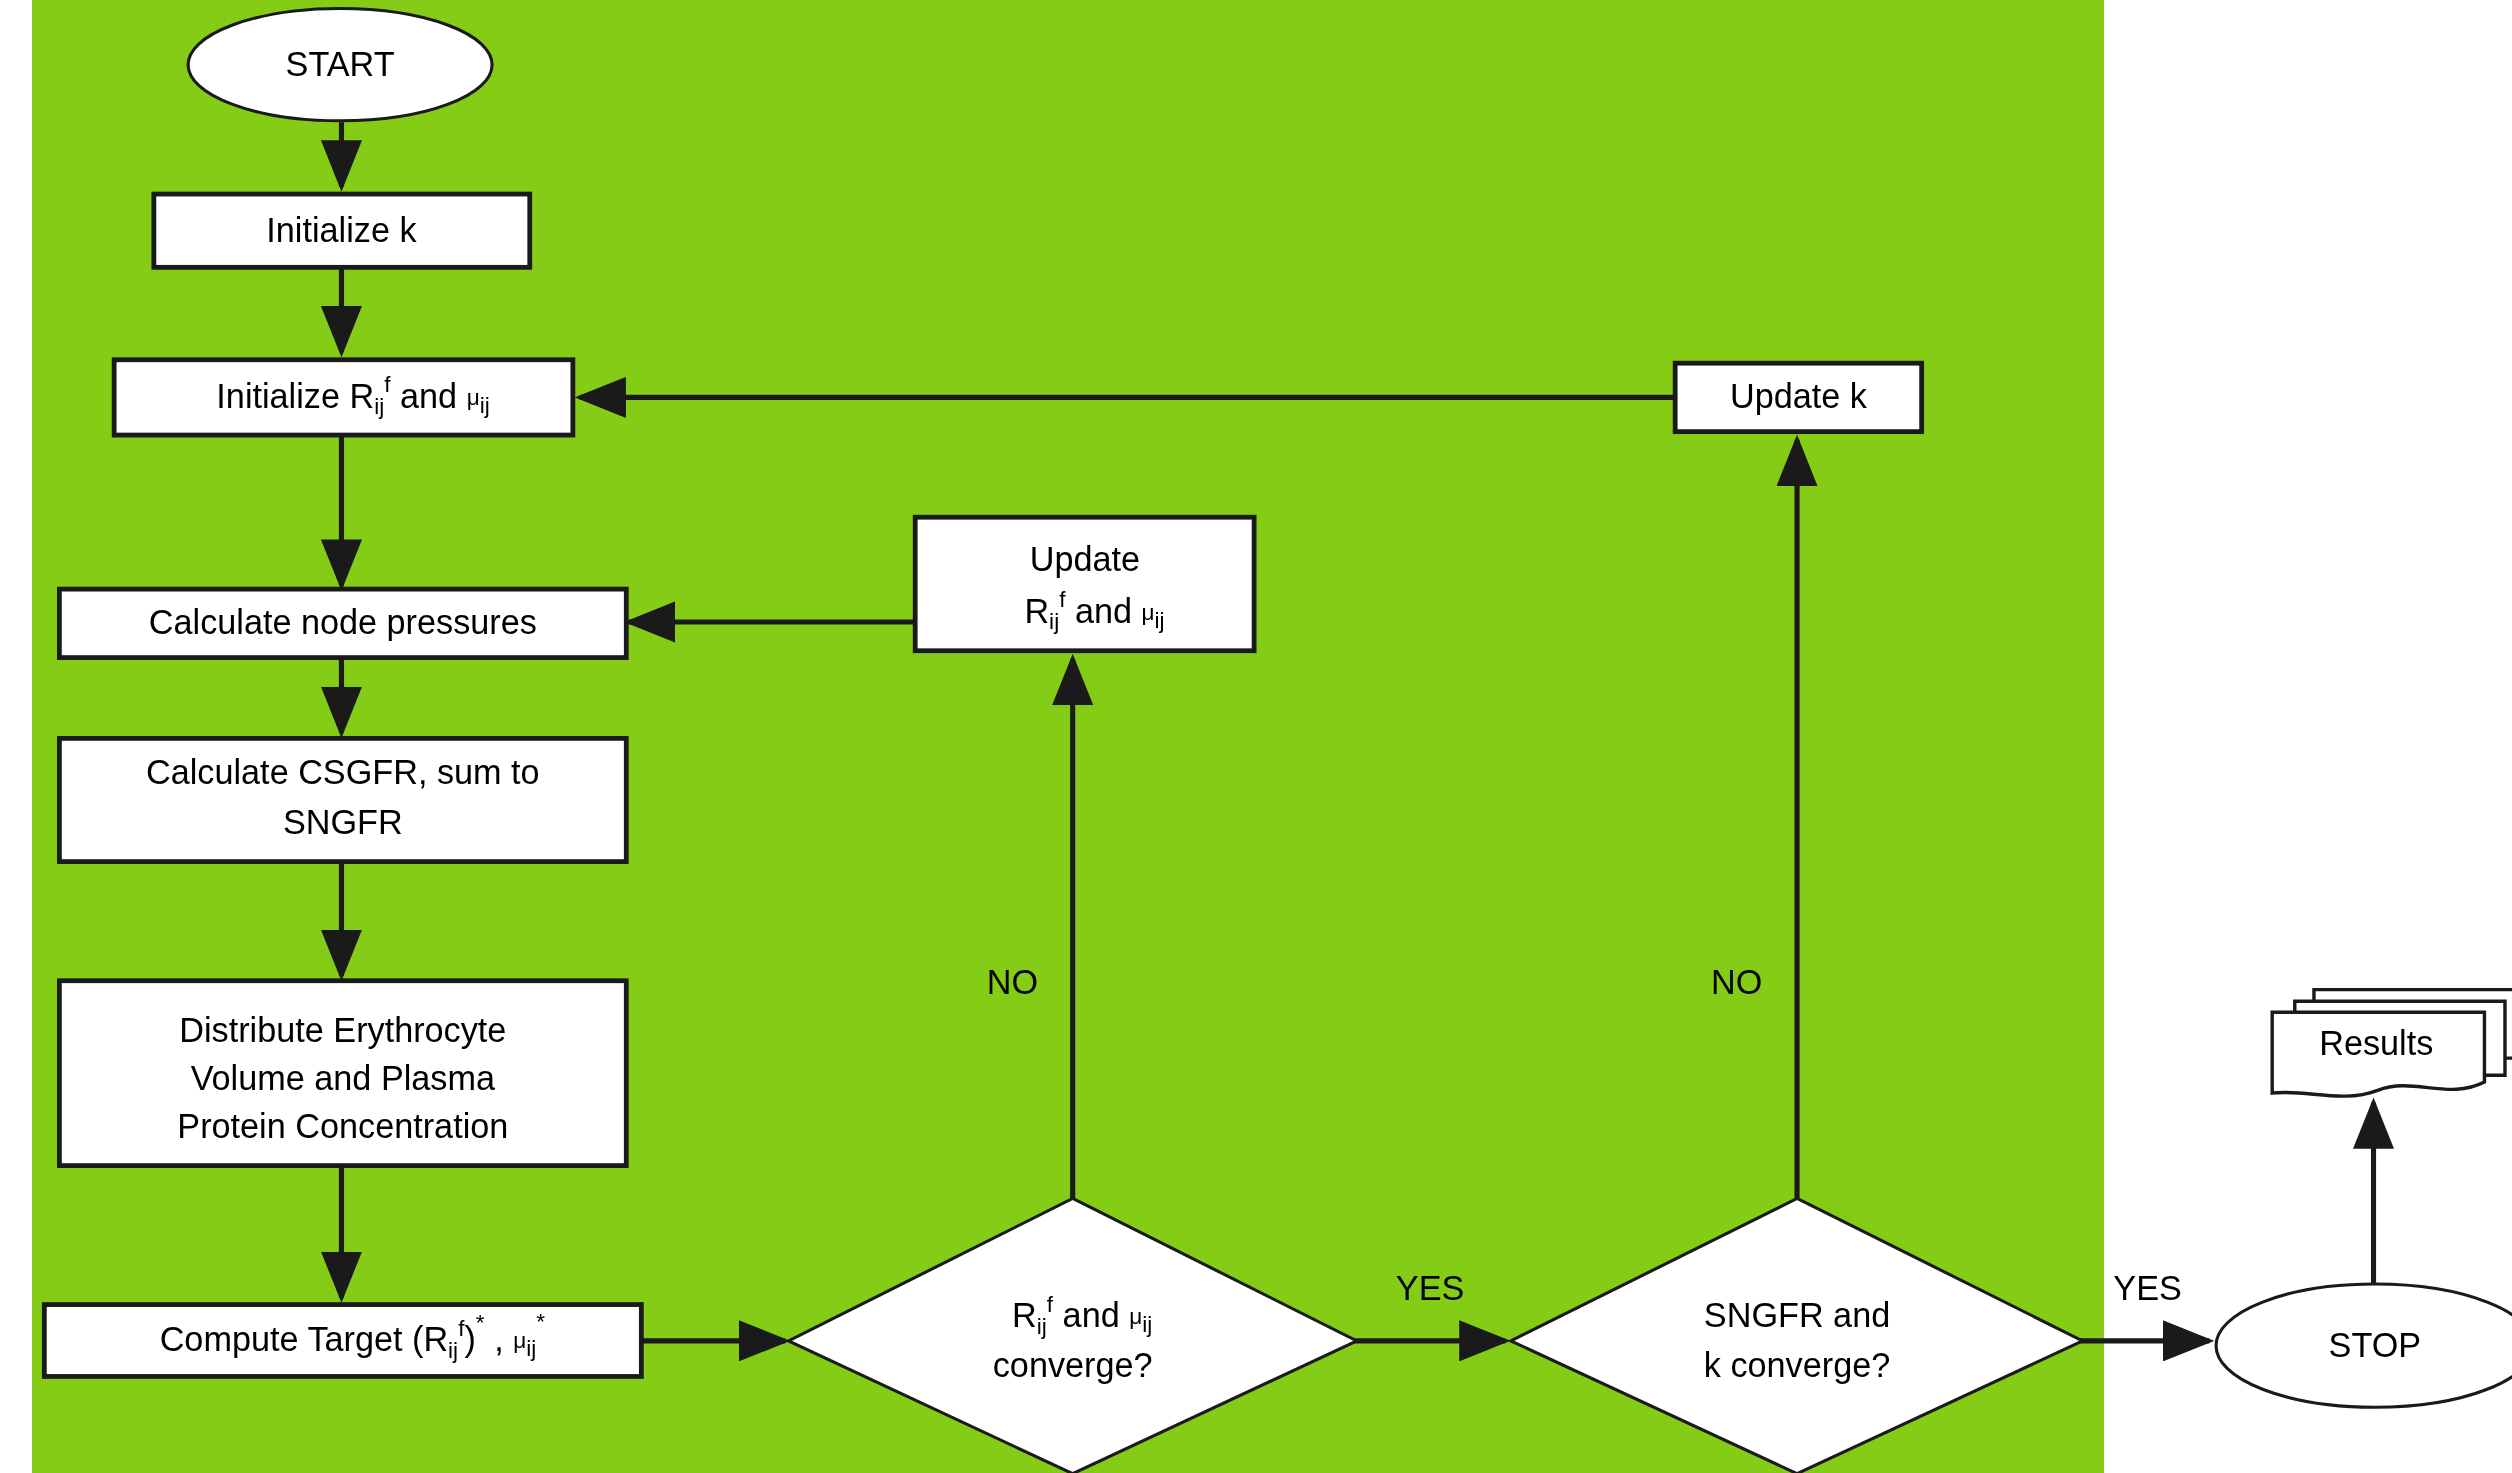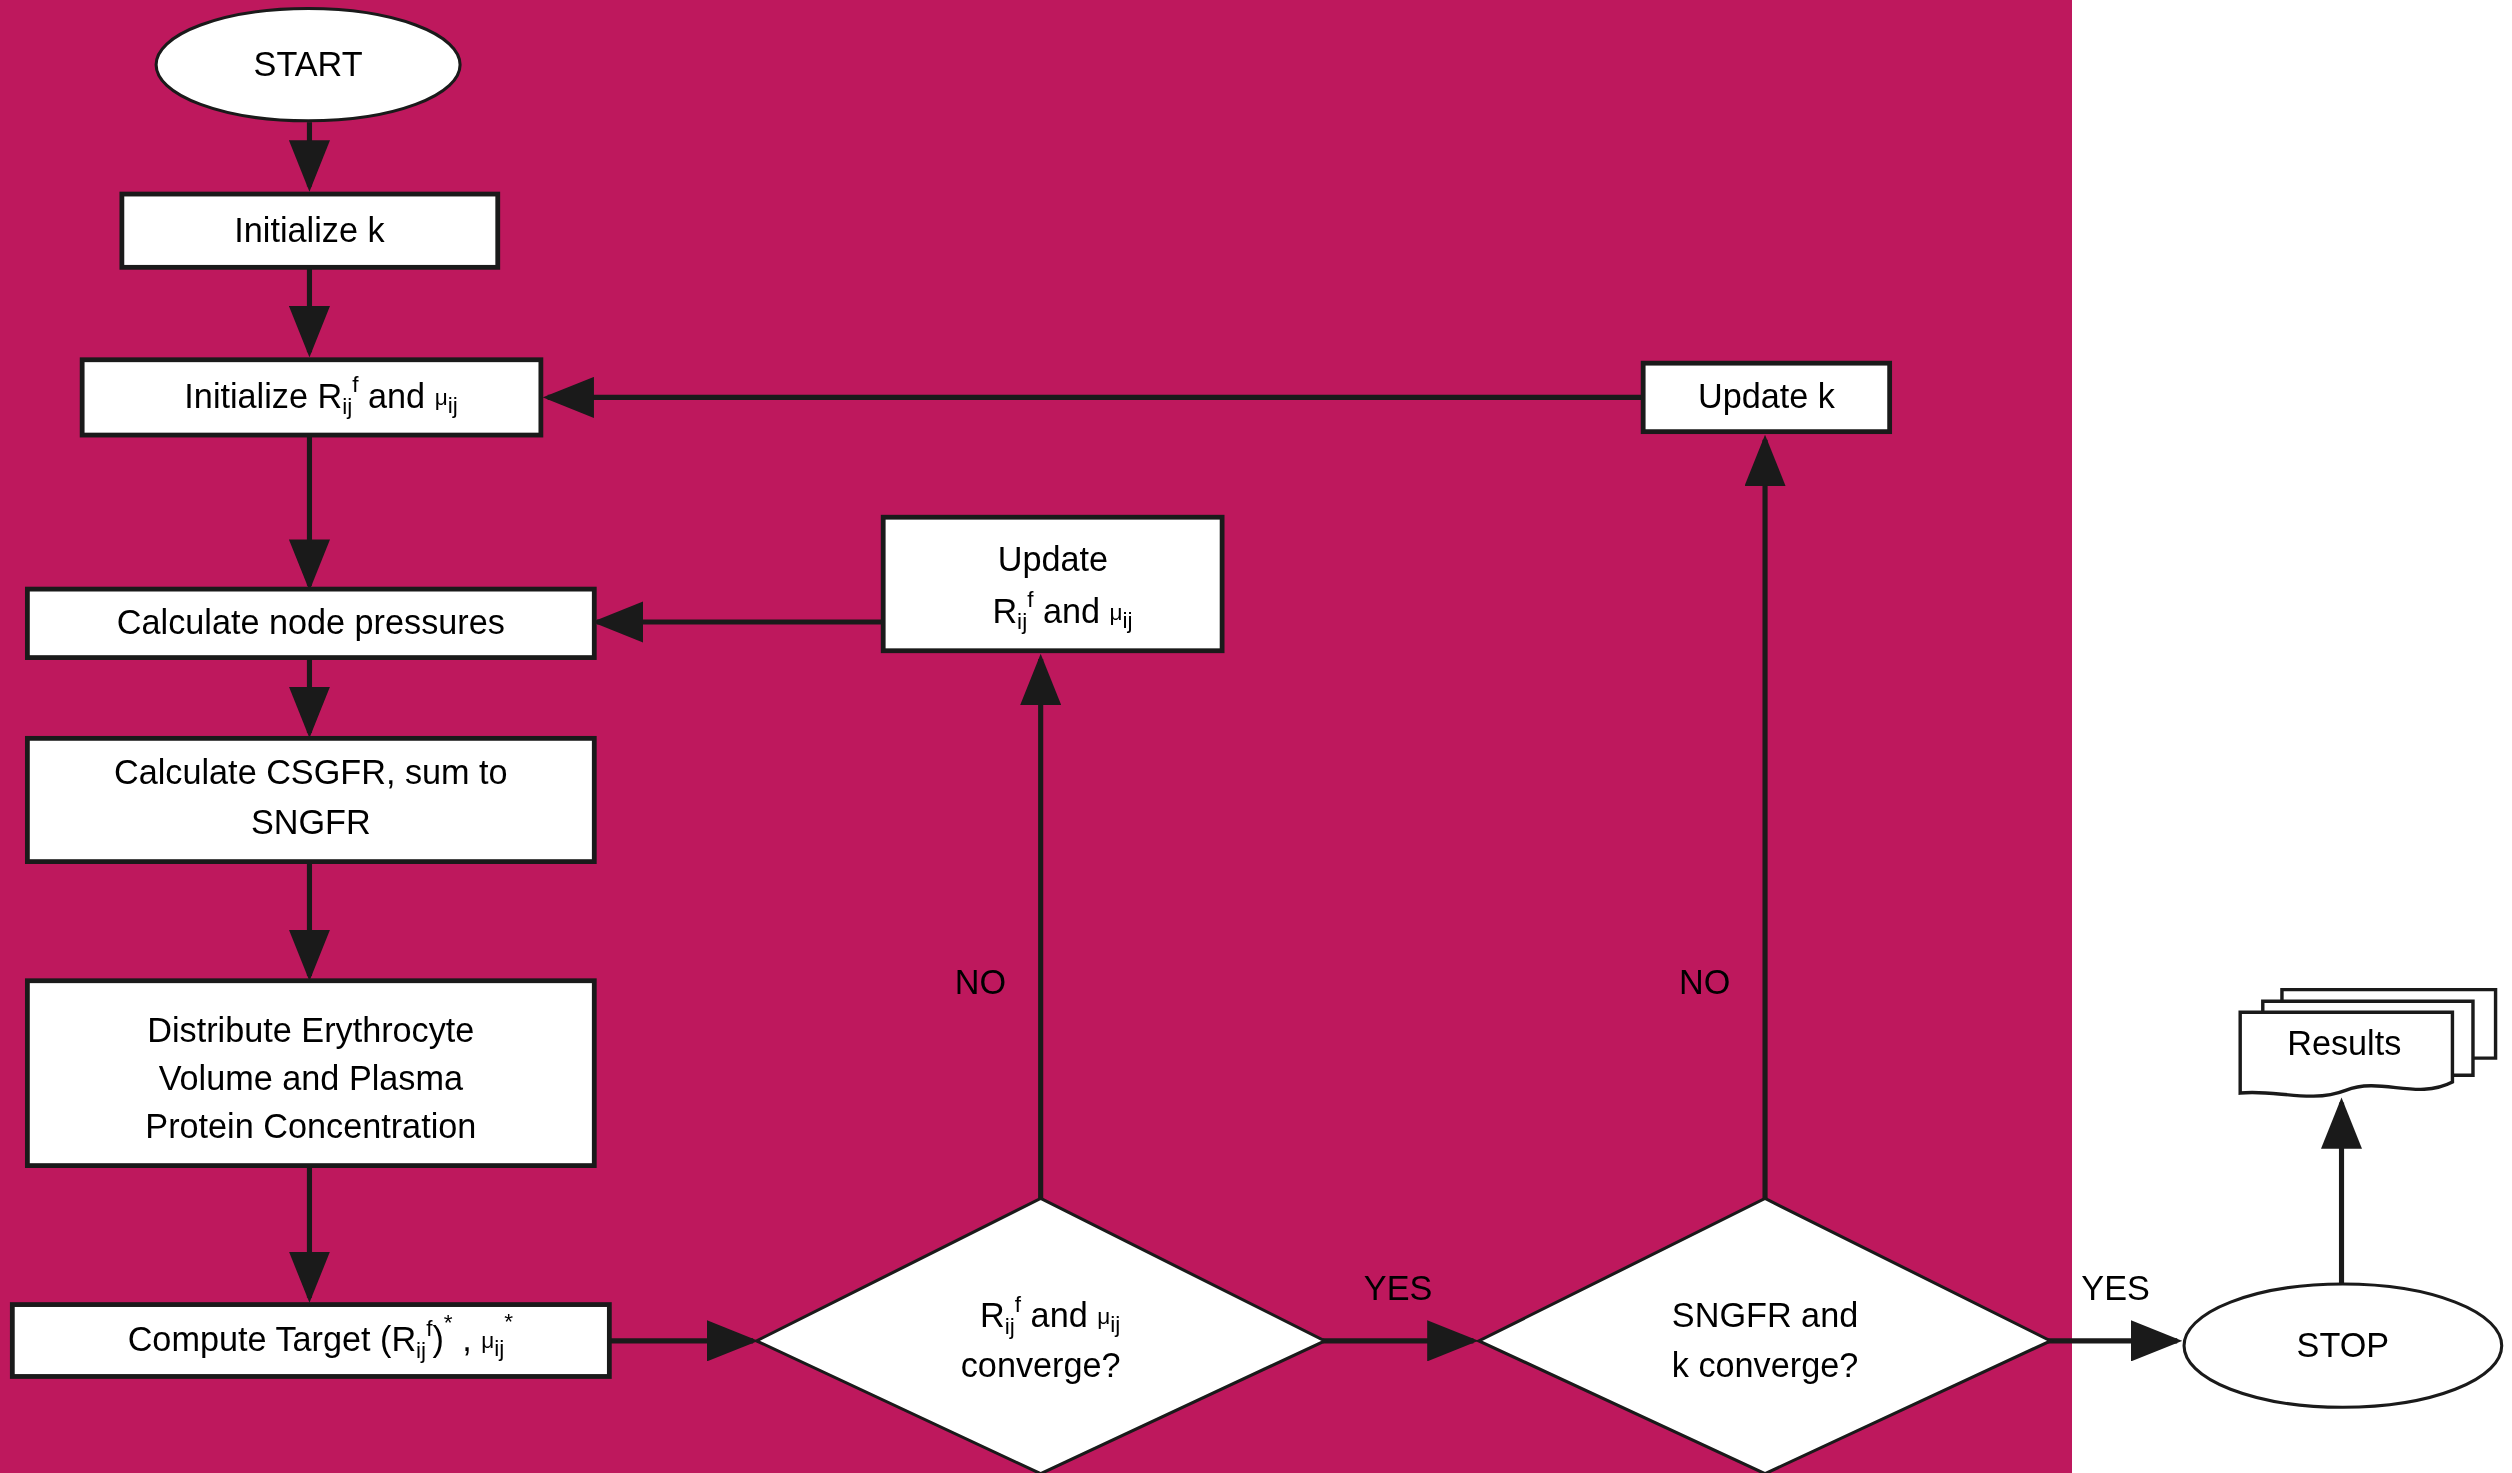--- a/index.html
+++ b/index.html
@@ -4,22 +4,23 @@
 <style>
   html, body {
     margin: 0;
     padding: 0;
     background: #ffffff;
   }
   #flowchart-root {
     position: relative;
     width: 2072px;
     height: 1474px;
-    background: #be185d;
+    background: #84cc16;
     font-family: "Liberation Sans", sans-serif;
+    margin-left: 32px;
   }
   svg#flow-svg {
     position: absolute;
     left: 0; top: 0;
     width: 2512px;
     height: 1474px;
     display: block;
   }
   .shape-stroke-thick { stroke: #1a1a1a; stroke-width: 7; fill: #ffffff; }
   .shape-stroke-thin  { stroke: #1a1a1a; stroke-width: 4.5; fill: #ffffff; }

